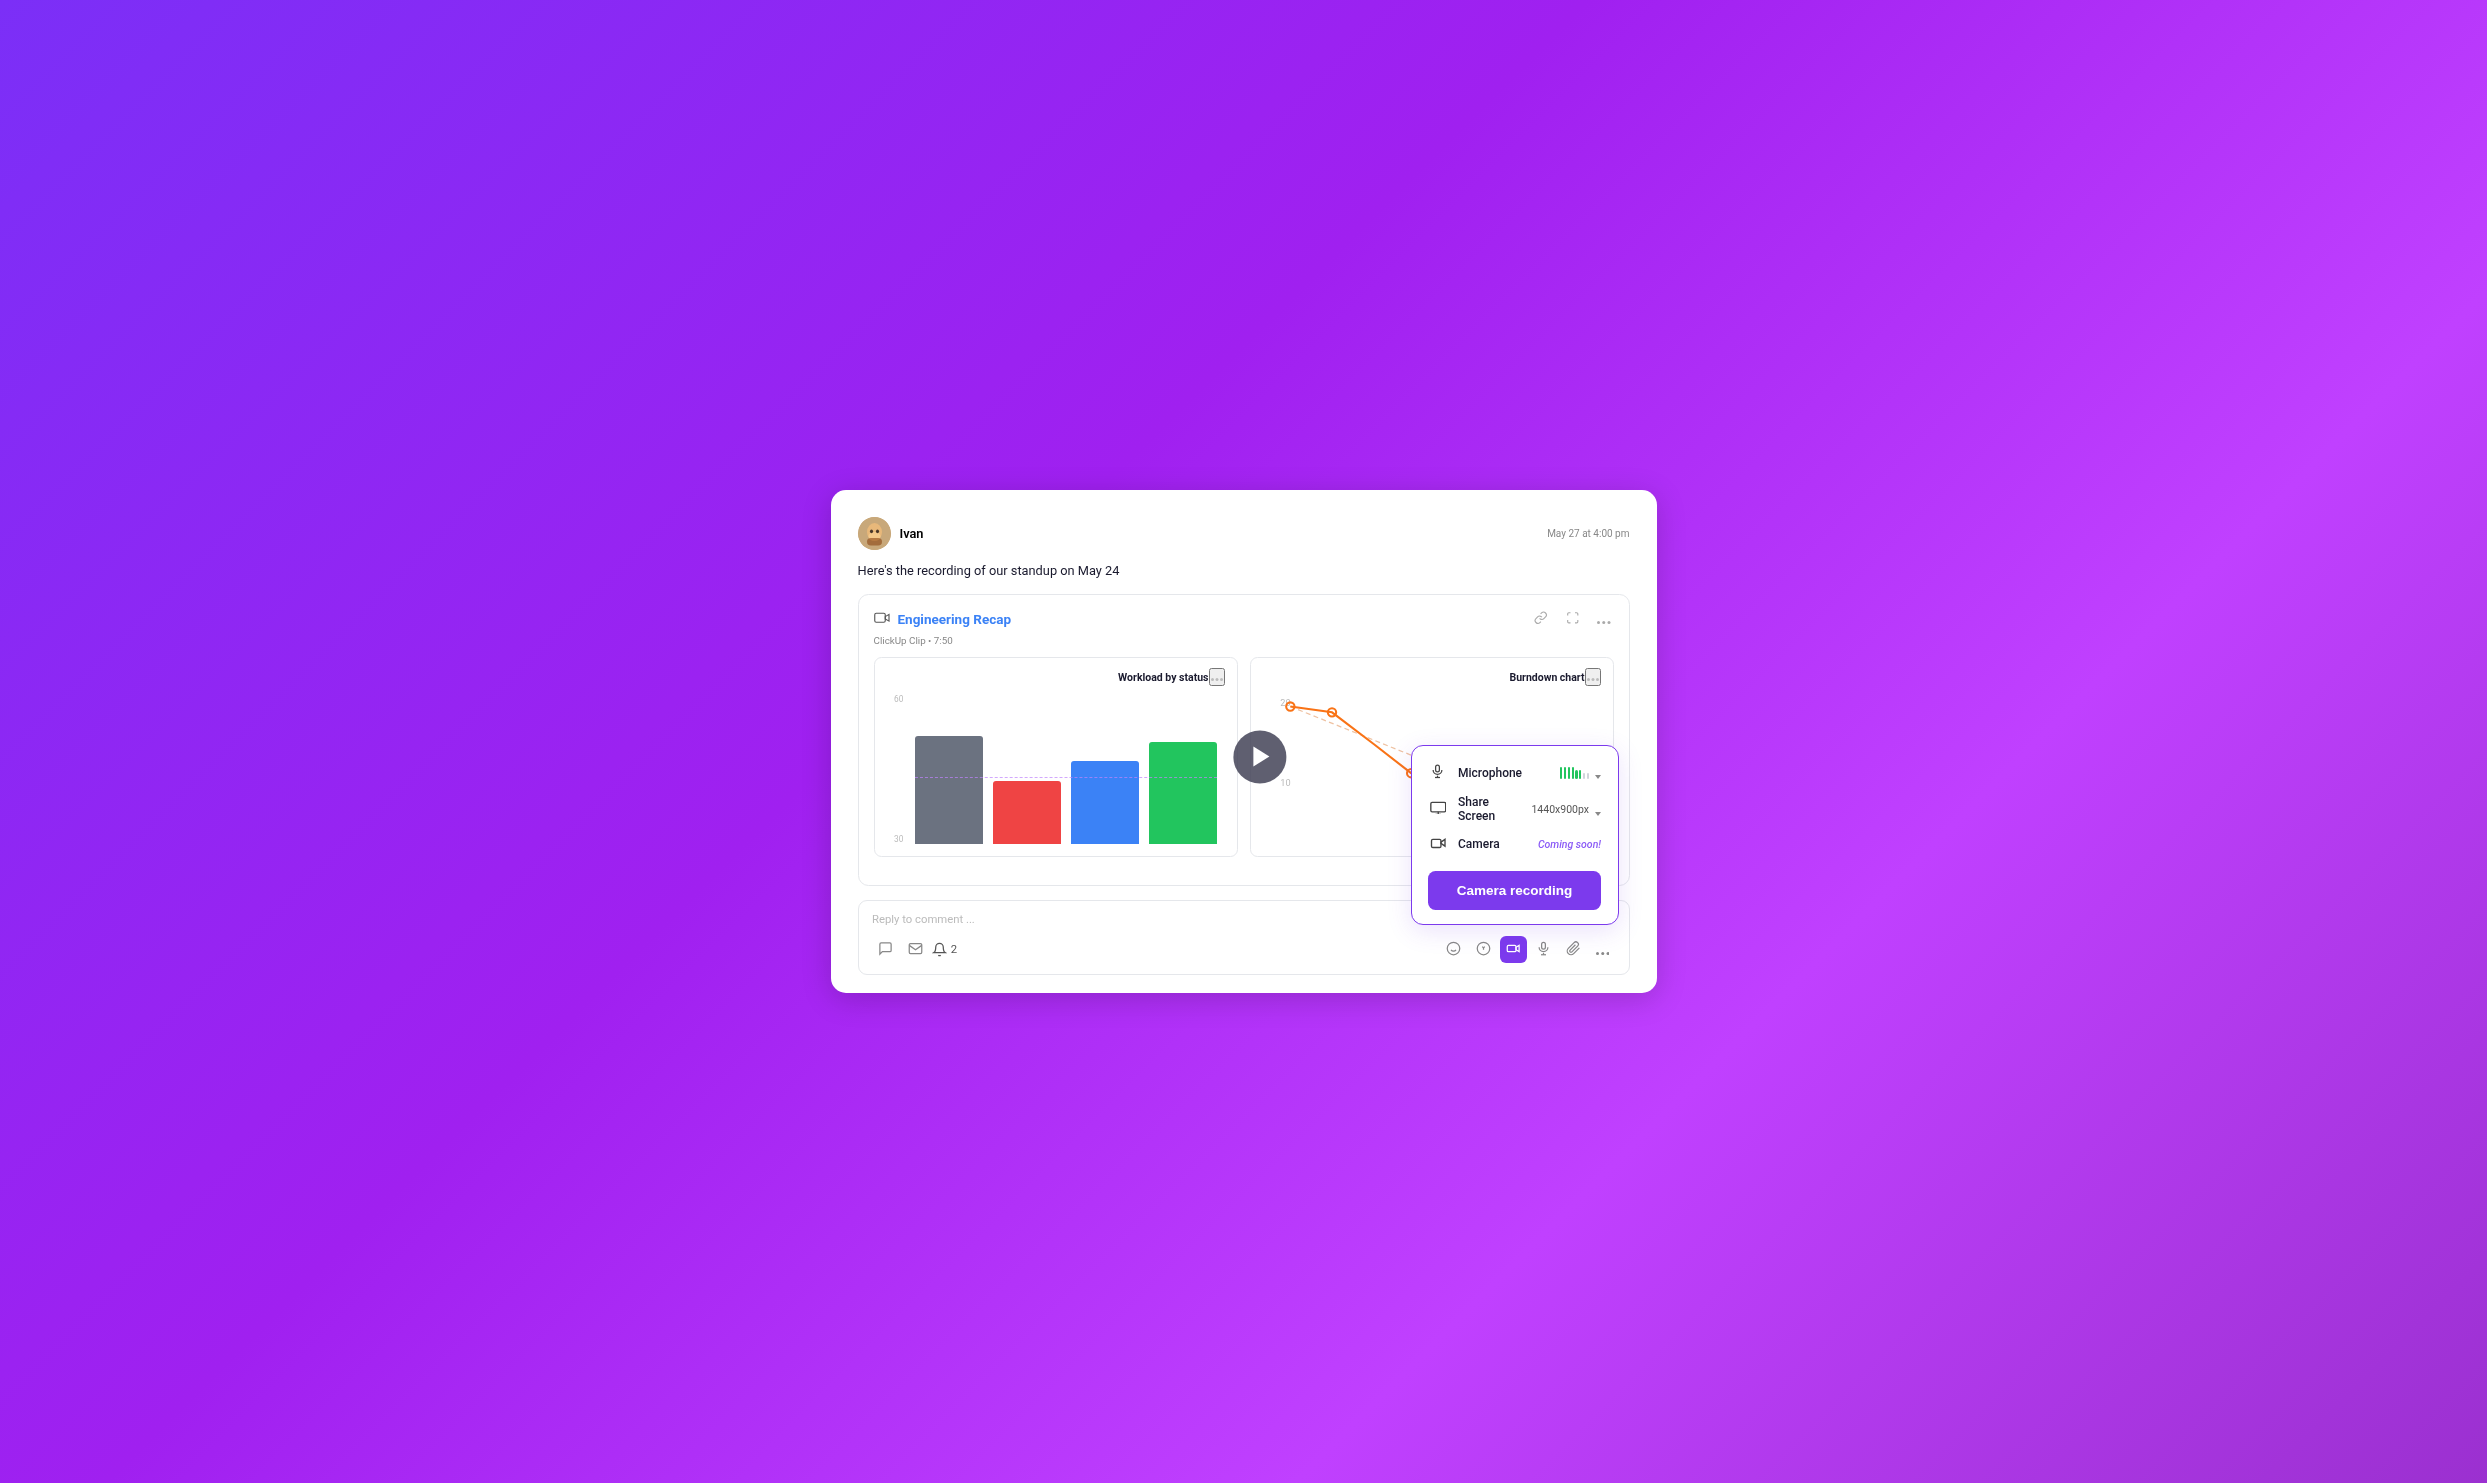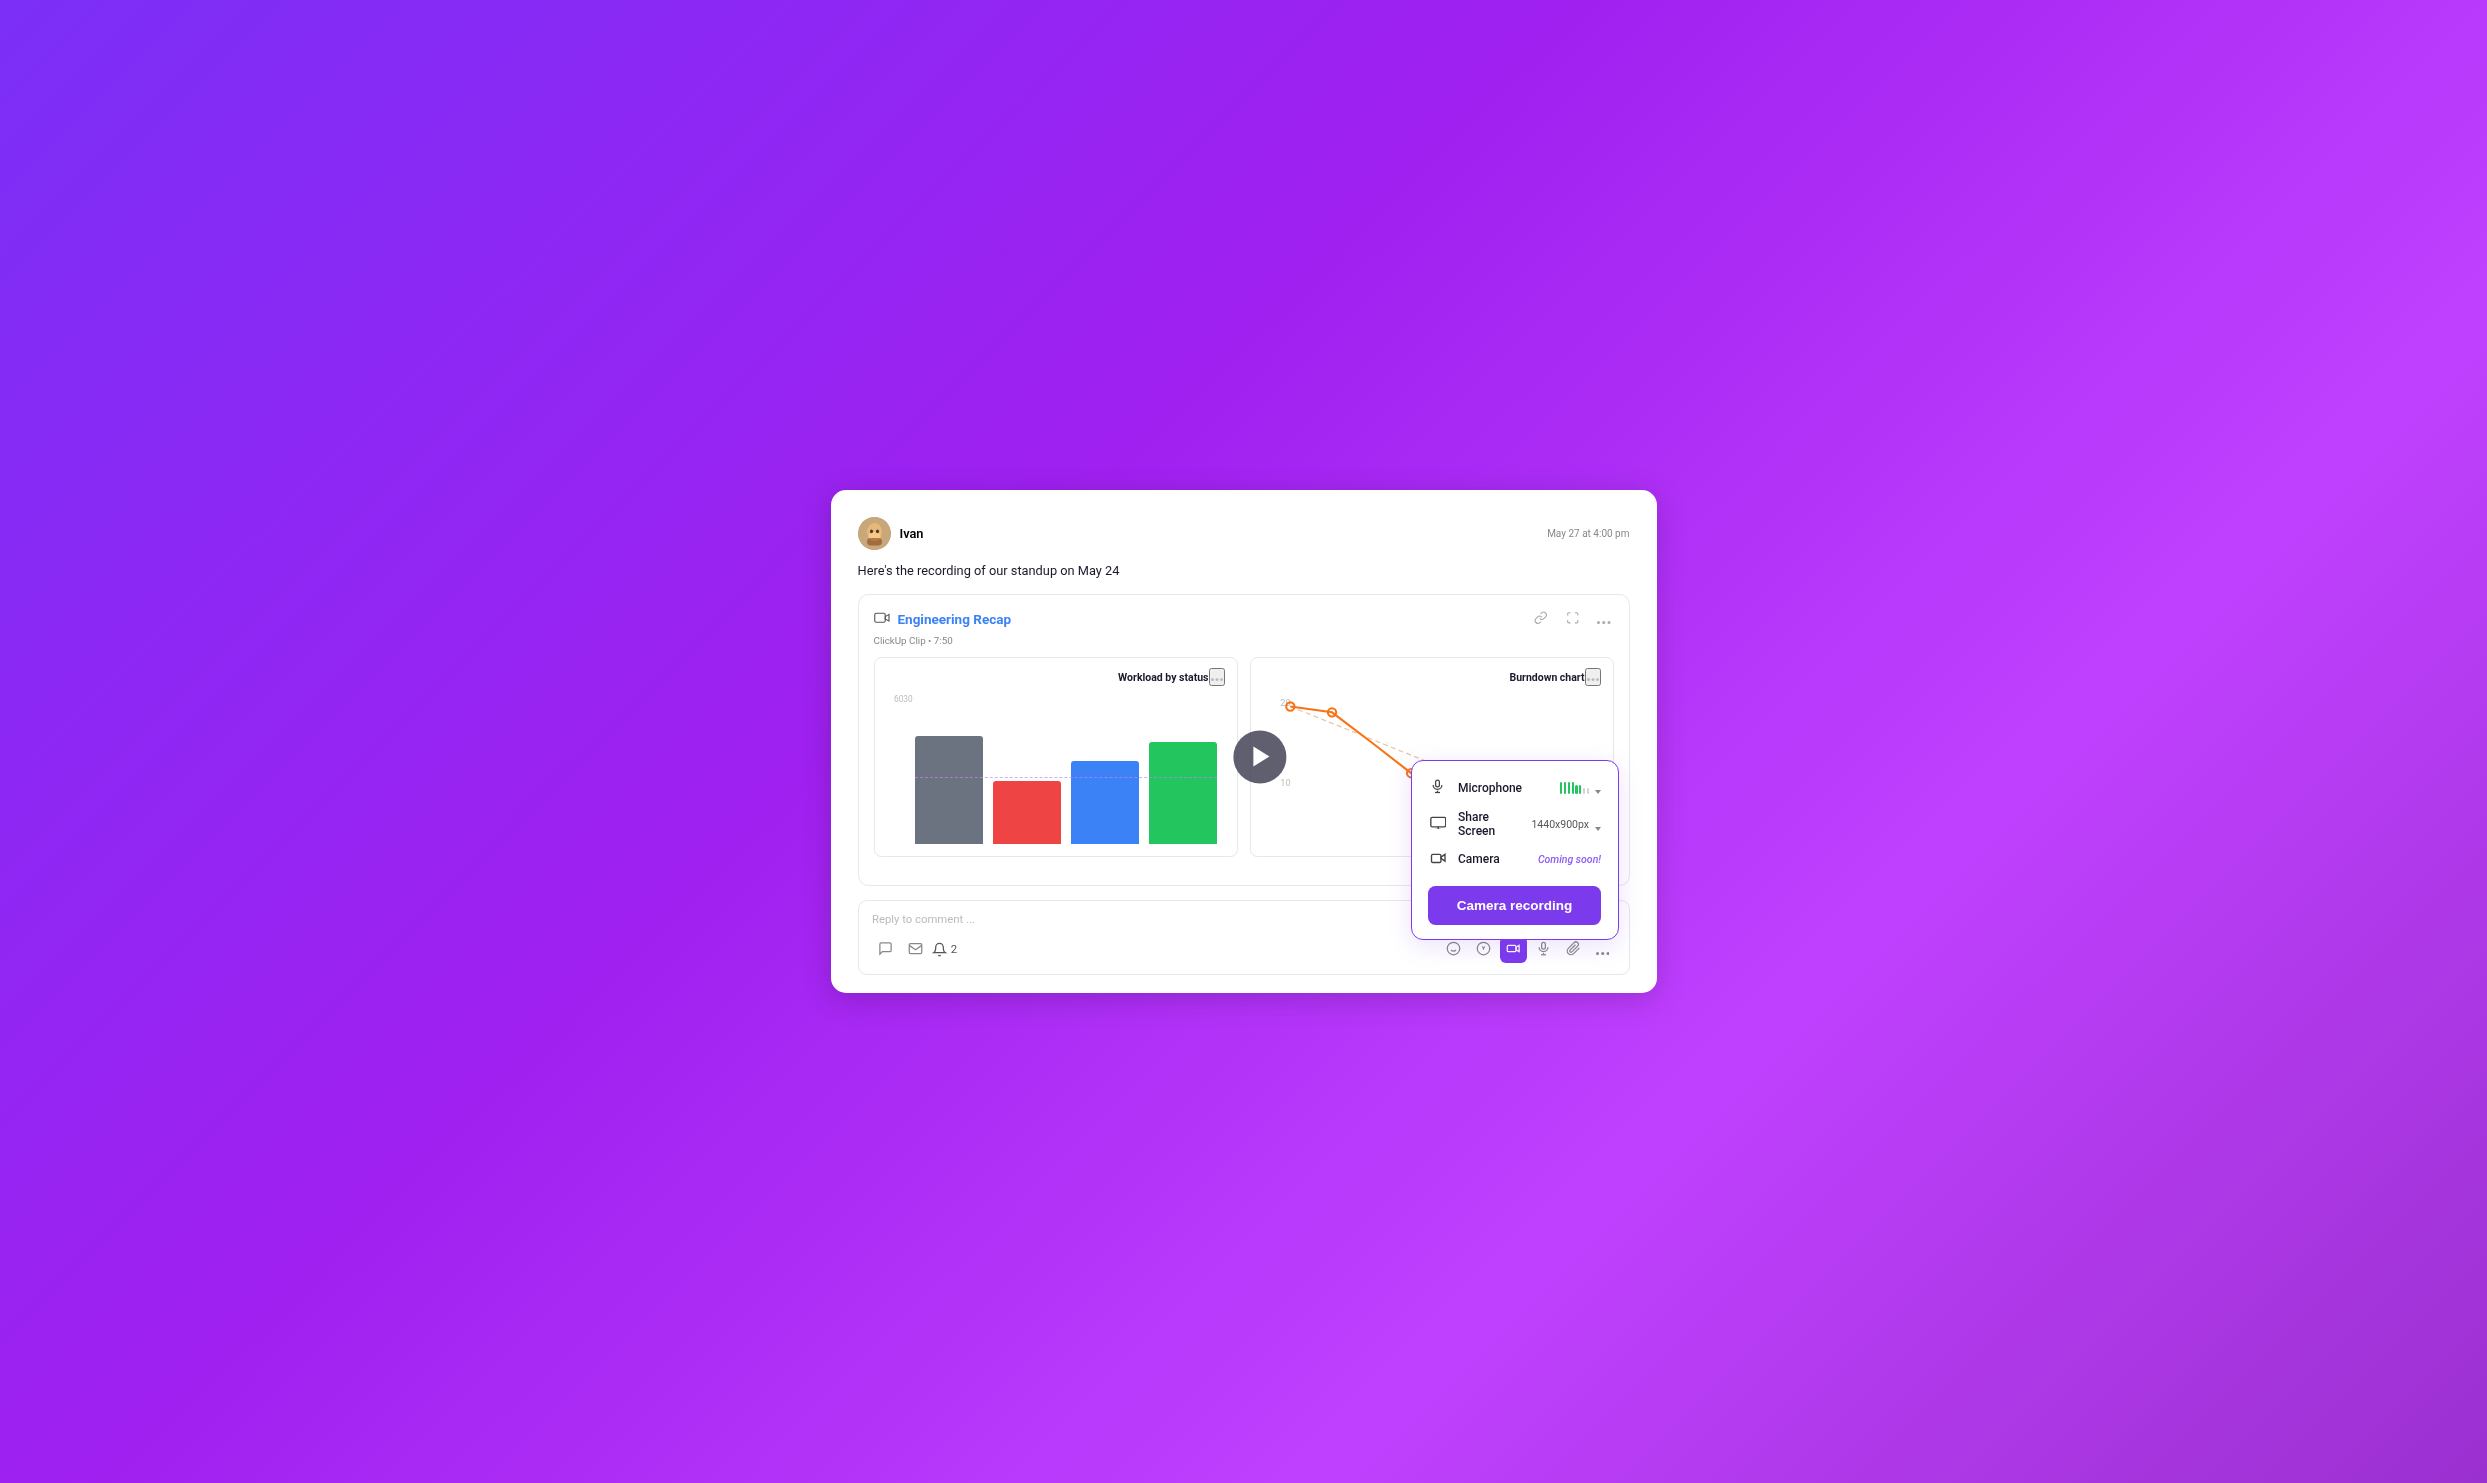--- a/index.html
+++ b/index.html
@@ -139,20 +139,21 @@
       height: 150px;
       padding: 0 7.5px;
       position: relative;
     }
     .bar-chart-labels {
       position: absolute;
       left: 7.5px;
       top: 0;
       bottom: 0;
       display: flex;
+      flex-direction: column;
       justify-content: space-between;
       font-size: 8.3px;
       color: #bbb;
     }
     .bar-chart-inner {
       display: flex;
       align-items: flex-end;
       gap: 10.5px;
       height: 100%;
       width: 100%;
@@ -248,21 +249,21 @@
       display: flex;
       align-items: center;
       gap: 3.8px;
       color: #555;
       font-size: 11.3px;
     }
     
     .recording-popup {
       position: absolute;
       right: 38px;
-      bottom: 53px;
+      bottom: 68px;
       background: #fff;
       border: 1.5px solid #7c3aed;
       border-radius: 12px;
       padding: 16.5px 16.5px 13.5px 16.5px;
       width: 208px;
       box-shadow: 0 6px 24px rgba(124,58,237,0.15);
       z-index: 100;
     }
     .popup-row {
       display: flex;

